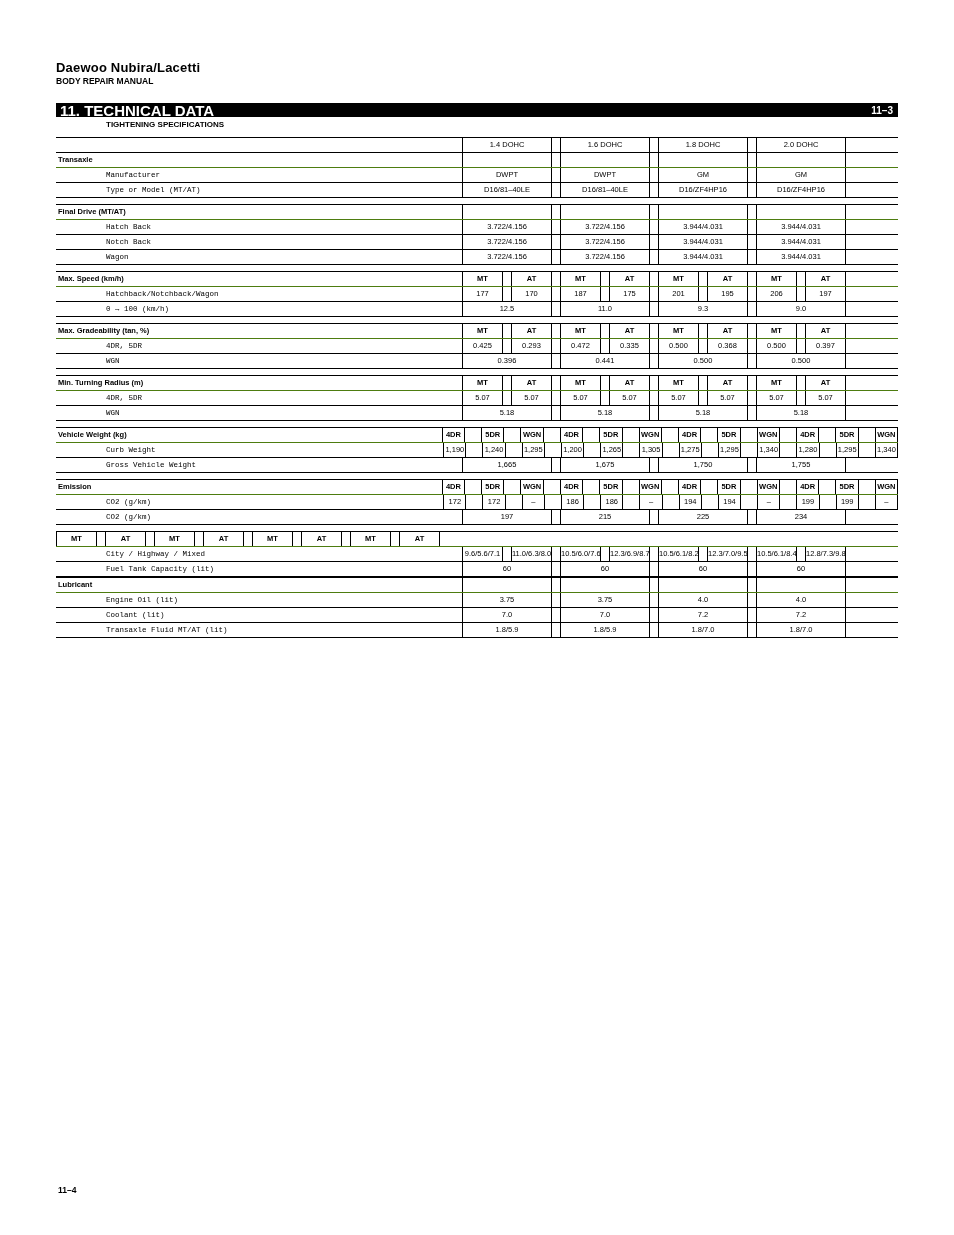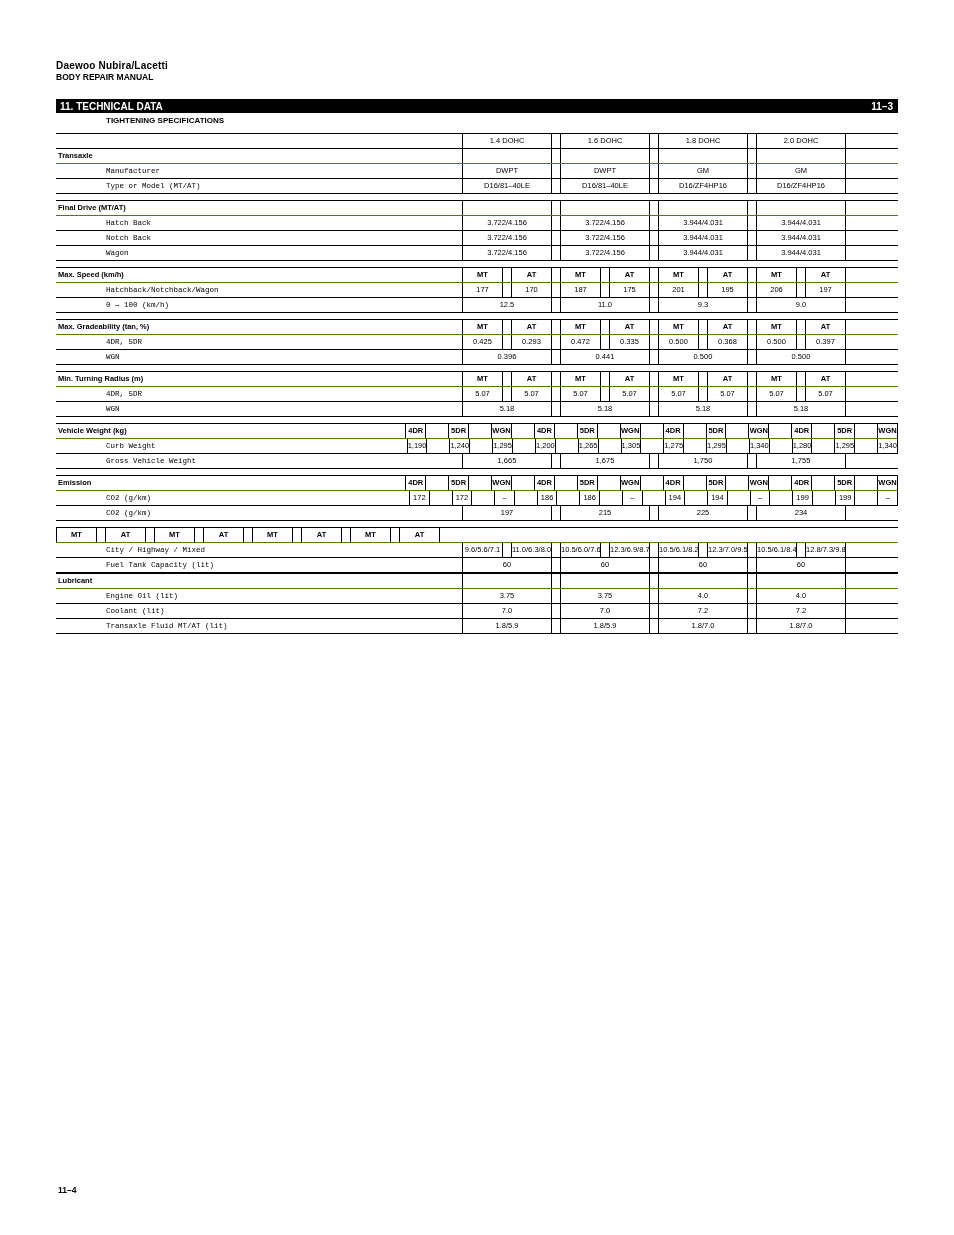--- a/index.html
+++ b/index.html
@@ -6,41 +6,41 @@
   body {
     background: #fff;
     font-family: Arial, Helvetica, sans-serif;
     width: 954px;
     min-height: 1235px;
     padding: 60px 56px 40px;
     color: #000;
   }
   .page { width: 100%; }
   .hdr-line1 {
-    font-size: 10px;
+    font-size: 13px;
     font-weight: bold;
     letter-spacing: 0.2px;
     margin-bottom: 1px;
   }
   .hdr-line2 {
     font-size: 8.5px;
     font-weight: bold;
     margin-bottom: 17px;
   }
   .black-bar {
     background: #000;
     height: 14px;
     margin-bottom: 2px;
     display: flex;
     align-items: center;
     padding: 0 3px 0 0;
   }
   .black-bar .bt-left {
     color: #fff;
-    font-size: 10px;
+    font-size: 15px;
     font-weight: bold;
     flex: 1;
     padding-left: 4px;
   }
   .black-bar .bt-right {
     color: #fff;
     font-size: 10px;
     font-weight: bold;
     padding-right: 2px;
   }
@@ -50,21 +50,21 @@
     margin: 3px 0 8px 50px;
   }
   .tbl { width: 100%; }
   
   .cols4 { display: flex; gap: 8px; }
   .cols4 .lbl  { width: 398px; }
   .cols4 .cell { width: 90px; }
   .cols8 { display: flex; gap: 8px; }
   .cols8 .lbl  { width: 398px; }
   .cols8 .cell { width: 41px; }
-  .cols12 { display: flex; gap: 22px; }
+  .cols12 { display: flex; gap: 16px; }
   .cols12 .lbl  { width: 398px; }
   .cols12 .cell { width: 25px; }
   
   .row {
     border-bottom: 1px solid #000;
     font-size: 7.5px;
     line-height: 14px;
     min-height: 15px;
   }
   .row.hrow { border-bottom: 1.3px solid #000; }

